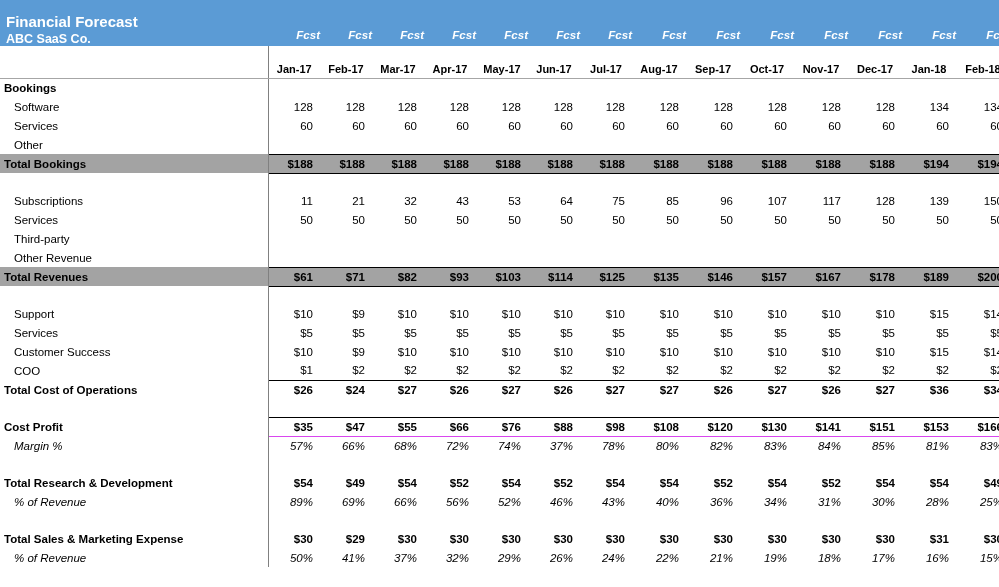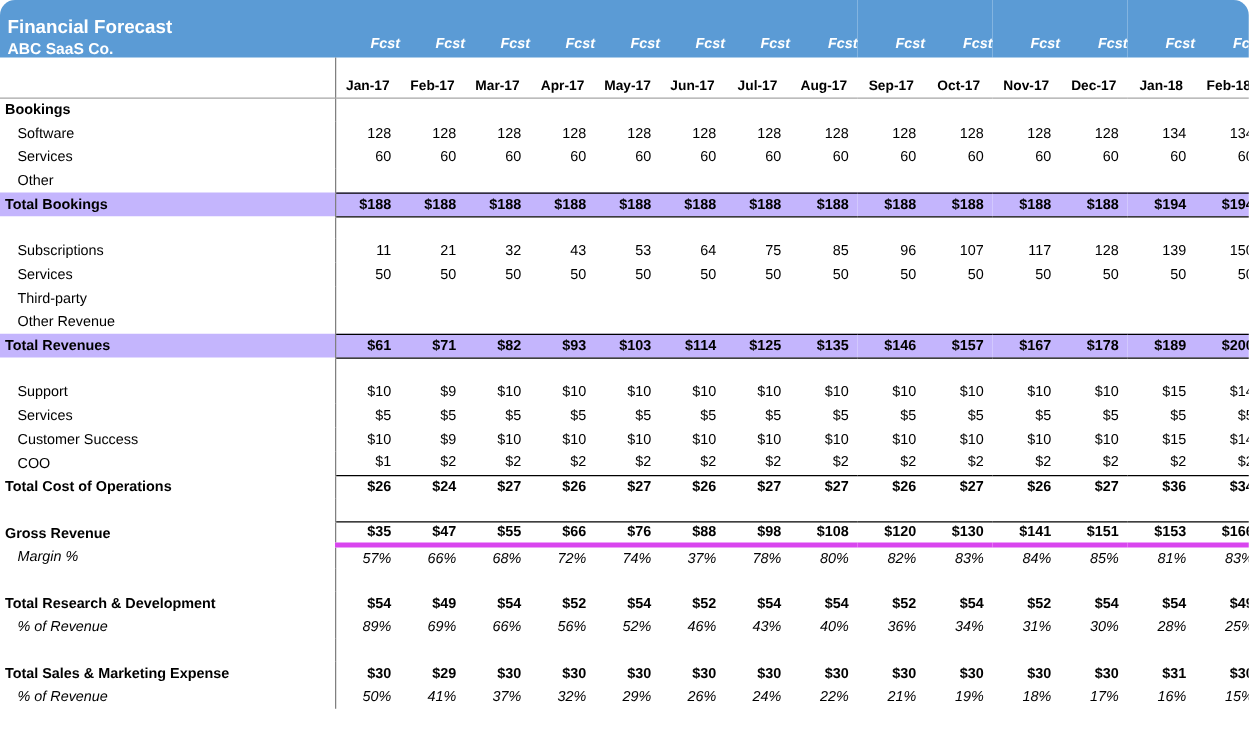--- a/index.html
+++ b/index.html
@@ -7,21 +7,20 @@
     margin: 0; padding: 0;
     width: 999px; height: 587px;
     background: #ffffff;
     font-family: "Liberation Sans", sans-serif;
     -webkit-font-smoothing: none;
   }
   #sheet {
     position: relative;
     width: 999px; height: 587px;
     overflow: hidden;
-    border-radius: 12px;
   }
   table.grid {
     border-collapse: collapse;
     width: 999px;
     table-layout: fixed;
   }
   col.labelcol { width: 268px; }
   col.datacol  { width: 52px; }
   col.datacol.wide { width: 54px; }
 
@@ -68,30 +67,30 @@
   tr.r.spacer { height: 18px; }
 
   .bold td { font-weight: bold; }
   .ital td { font-style: italic; margin-top: 20px; }
 
   
   tr.sectionhead td.labelcell { font-weight: bold; }
   td.indent1 { padding-left: 14px; }
 
   
-  tr.total-gray td { background: #c4b5fd; font-weight: bold; }
+  tr.total-gray td { background: #a3a3a3; font-weight: bold; }
   tr.total-gray td.datacell { border-top: 1.5px solid #000; border-bottom: 1.5px solid #000; }
   tr.total-gray td.labelcell { border-right: 1px solid #808080; }
 
   
   tr.total-rule td.datacell { border-top: 1.5px solid #000; }
   tr.total-rule td { font-weight: bold; }
 
   
-  tr.gp td.datacell { border-top: 1.5px solid #000; border-bottom: 4px solid #d946ef; }
+  tr.gp td.datacell { border-top: 1.5px solid #000; border-bottom: 1px solid #d946ef; }
   tr.gp td { font-weight: bold; }
 
   
   tr.r td.labelcell { border-right: 1px solid #808080; }
   tr.band-row td.labelcell-band { border-right: none; }
 </style>
 </head>
 <body>
 
 <div id="sheet">
@@ -455,21 +454,21 @@
           <td class="datacell"></td>
           <td class="datacell"></td>
           <td class="datacell"></td>
           <td class="datacell"></td>
           <td class="datacell"></td>
           <td class="datacell"></td>
           <td class="datacell"></td>
           <td class="datacell"></td>
         </tr>
         <tr class="r gp">
-          <td class="labelcell">Gross Revenue</td>
+          <td class="labelcell">Cost Profit</td>
           <td class="datacell">$35</td>
           <td class="datacell">$47</td>
           <td class="datacell">$55</td>
           <td class="datacell">$66</td>
           <td class="datacell">$76</td>
           <td class="datacell">$88</td>
           <td class="datacell">$98</td>
           <td class="datacell">$108</td>
           <td class="datacell">$120</td>
           <td class="datacell">$130</td>

